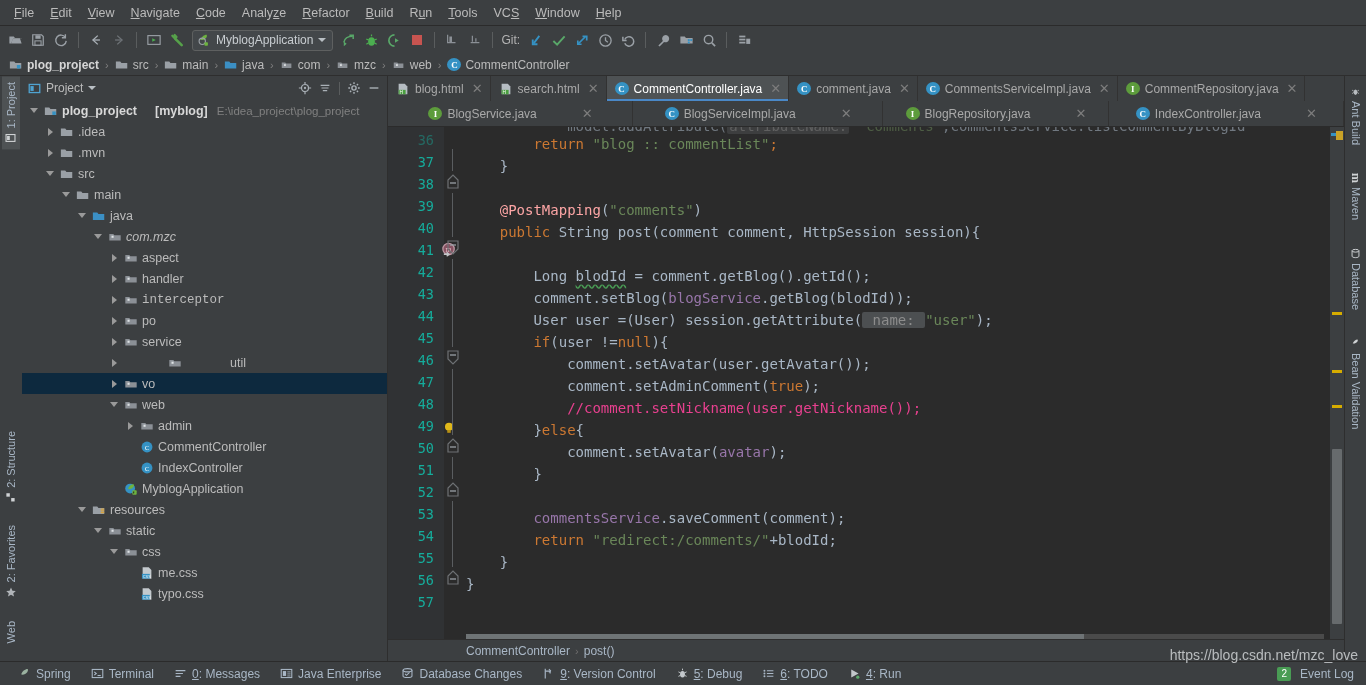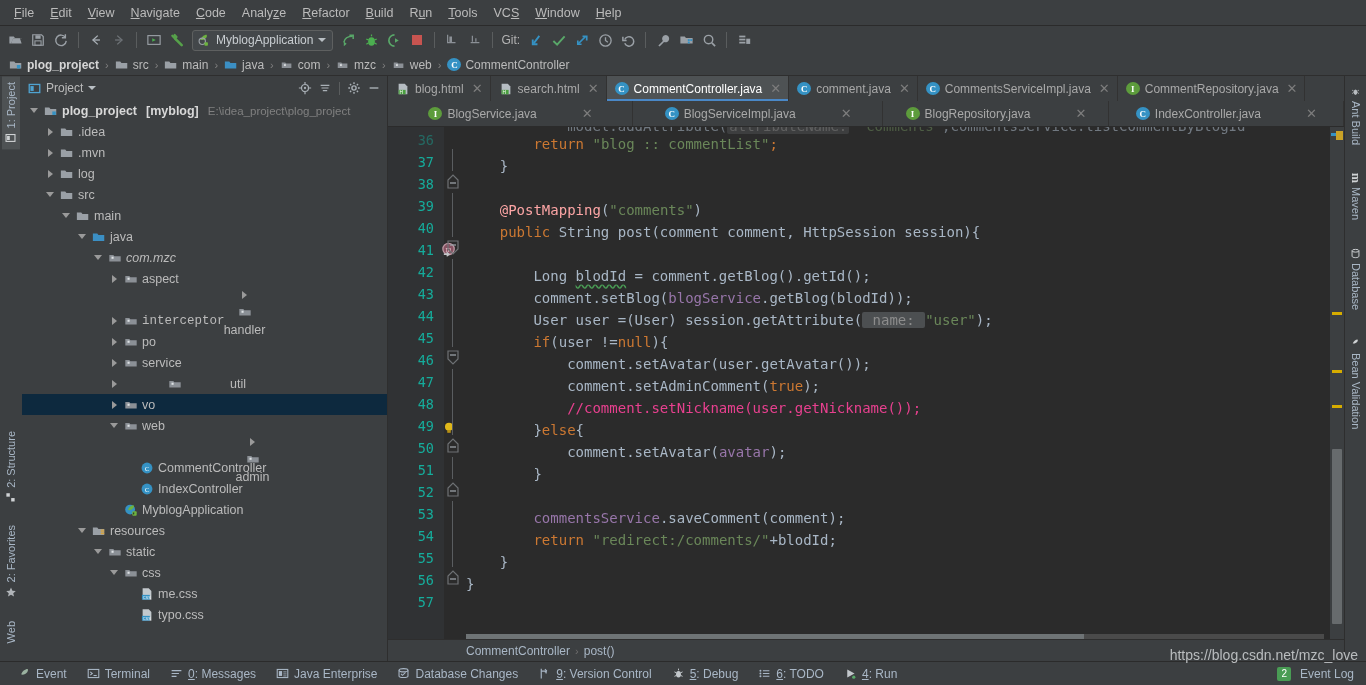--- a/index.html
+++ b/index.html
@@ -570,21 +570,21 @@
             <span class="tw">
               <span class="tri down"></span>
             </span>
             <span class="ficon">
               <svg width="14" height="14" viewBox="0 0 16 16">
                 <path d="M1 12.5V4h5l1.4 1.6H14v6.9z" fill="#9aa0a6"></path>
                 <rect x="9.5" y="8.5" width="4" height="4" fill="#3592c4"></rect>
               </svg>
             </span>
             <span class="tlabel bold">plog_project</span>
-            <span class="tlabel bold" style="margin-left: 5px;">[myblog]</span>
+            <span class="tlabel bold" style="margin-left: 14px;">[myblog]</span>
             <span class="tpath">E:\idea_project\plog_project</span>
           </div>
           <div class="trow" style="padding-left: 22px;">
             <span class="tw">
               <span class="tri right"></span>
             </span>
             <span class="ficon">
               <svg width="14" height="14" viewBox="0 0 16 16">
                 <path d="M1 12.5V4h5l1.4 1.6H14v6.9z" fill="#9aa0a6"></path>
               </svg>
@@ -594,31 +594,20 @@
           <div class="trow" style="padding-left: 22px;">
             <span class="tw">
               <span class="tri right"></span>
             </span>
             <span class="ficon">
               <svg width="14" height="14" viewBox="0 0 16 16">
                 <path d="M1 12.5V4h5l1.4 1.6H14v6.9z" fill="#9aa0a6"></path>
               </svg>
             </span>
             <span class="tlabel">.mvn</span>
-          </div>
-          <div class="trow" style="padding-left: 22px;">
-            <span class="tw">
-              <span class="tri right"></span>
-            </span>
-            <span class="ficon">
-              <svg width="14" height="14" viewBox="0 0 16 16">
-                <path d="M1 12.5V4h5l1.4 1.6H14v6.9z" fill="#9aa0a6"></path>
-              </svg>
-            </span>
-            <span class="tlabel">log</span>
           </div>
           <div class="trow" style="padding-left: 22px;">
             <span class="tw">
               <span class="tri down"></span>
             </span>
             <span class="ficon">
               <svg width="14" height="14" viewBox="0 0 16 16">
                 <path d="M1 12.5V4h5l1.4 1.6H14v6.9z" fill="#9aa0a6"></path>
               </svg>
             </span>
@@ -663,21 +652,21 @@
               <span class="tri right"></span>
             </span>
             <span class="ficon">
               <svg width="14" height="14" viewBox="0 0 16 16">
                 <path d="M1.5 12V4.5h4.5l1.3 1.5H14.5V12z" fill="#8b9096"></path>
                 <rect x="4" y="6.5" width="2.4" height="2.4" fill="#dfe3e6"></rect>
               </svg>
             </span>
             <span class="tlabel">aspect</span>
           </div>
-          <div class="trow" style="padding-left: 86px; flex-direction: column;">
+          <div class="trow" style="padding-left: 86px;">
             <span class="tw">
               <span class="tri right"></span>
             </span>
             <span class="ficon">
               <svg width="14" height="14" viewBox="0 0 16 16">
                 <path d="M1.5 12V4.5h4.5l1.3 1.5H14.5V12z" fill="#8b9096"></path>
                 <rect x="4" y="6.5" width="2.4" height="2.4" fill="#dfe3e6"></rect>
               </svg>
             </span>
             <span class="tlabel">handler</span>
@@ -747,21 +736,21 @@
               <span class="tri down"></span>
             </span>
             <span class="ficon">
               <svg width="14" height="14" viewBox="0 0 16 16">
                 <path d="M1.5 12V4.5h4.5l1.3 1.5H14.5V12z" fill="#8b9096"></path>
                 <rect x="4" y="6.5" width="2.4" height="2.4" fill="#dfe3e6"></rect>
               </svg>
             </span>
             <span class="tlabel">web</span>
           </div>
-          <div class="trow" style="padding-left: 102px; flex-direction: column;">
+          <div class="trow" style="padding-left: 102px;">
             <span class="tw">
               <span class="tri right"></span>
             </span>
             <span class="ficon">
               <svg width="14" height="14" viewBox="0 0 16 16">
                 <path d="M1.5 12V4.5h4.5l1.3 1.5H14.5V12z" fill="#8b9096"></path>
                 <rect x="4" y="6.5" width="2.4" height="2.4" fill="#dfe3e6"></rect>
               </svg>
             </span>
             <span class="tlabel">admin</span>
@@ -1111,21 +1100,21 @@
       </div>
       <div class="vspacer"></div>
     </div>
   </div>
 
   <div class="statusbar" style="z-index:20">
     <div class="sb-item">
       <svg width="13" height="13" viewBox="0 0 16 16">
           <path d="M12 2.5c-3.4 0-7 2.8-8 6.8 2.8.6 5.6-.6 7.3-2.8 1.2-1.6 1-3 .7-4z" fill="#9bb2a0"></path>
         </svg>
-      <span>Event</span>
+      <span>Spring</span>
     </div>
     <div class="sb-item">
       <svg width="13" height="13" viewBox="0 0 16 16">
           <rect x="1.5" y="3" width="13" height="10" fill="none" stroke="#a9b7c6" stroke-width="1.3"></rect>
           <path d="M4 6l2.5 2L4 10" stroke="#a9b7c6" stroke-width="1.3" fill="none"></path>
           <path d="M8 10.5h4" stroke="#a9b7c6" stroke-width="1.3"></path>
         </svg>
       <span>Terminal</span>
     </div>
     <div class="sb-item">

